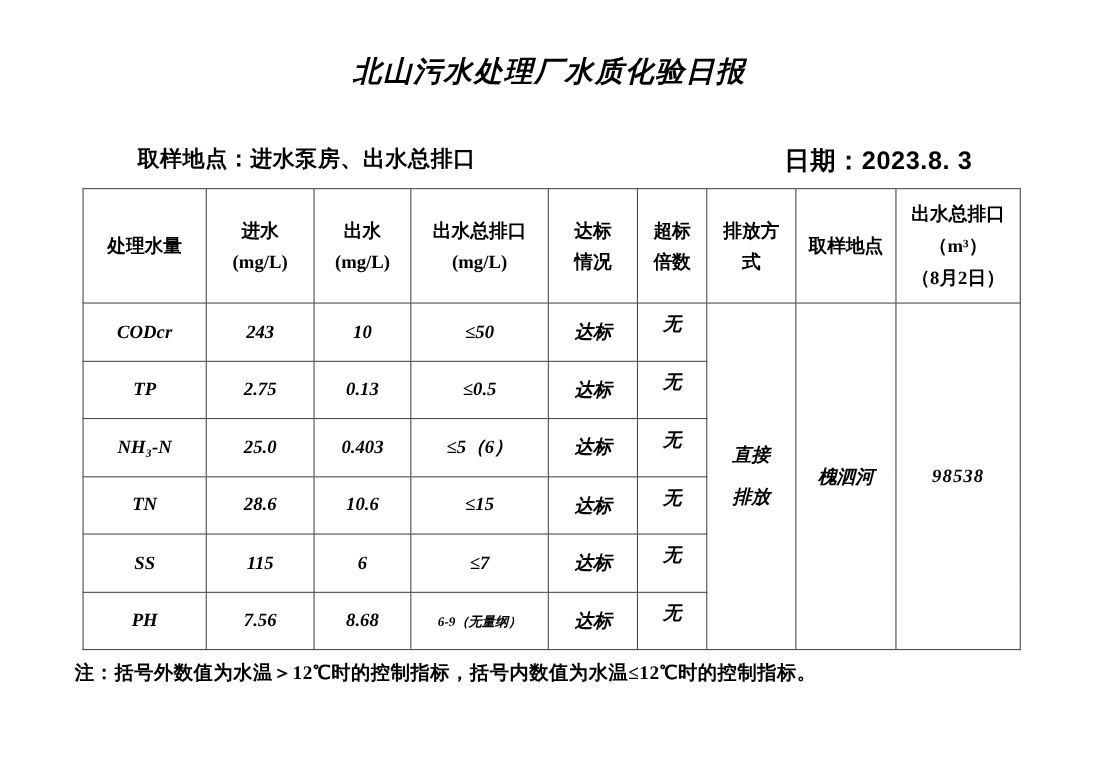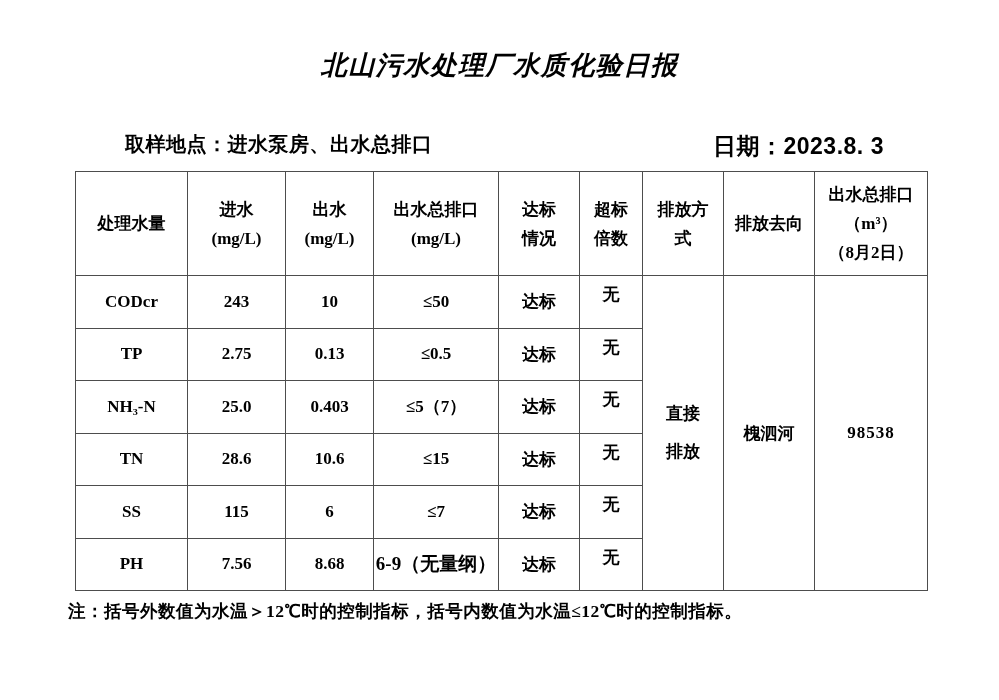--- a/index.html
+++ b/index.html
@@ -66,27 +66,28 @@
   }
   tr.header-row th {
     height: 103px;
     font-weight: bold;
   }
   tr.header-row th div {
     line-height: 29px;
   }
   tr.data-row {
     height: 52.5px;
+    font-style: italic;
   }
   td.exceed-cell span {
     position: relative;
     top: -7px;
   }
   td.small-limit span {
-    font-size: 19px;
+    font-size: 12px;
     margin-top: 46px;
   }
   td.mode-cell div {
     line-height: 38px;
   }
   td.volume-cell {
     font-size: 28px;
     font-weight: normal;
     letter-spacing: 1px;
   }
@@ -147,21 +148,21 @@
         </th>
         <th>
           <div>超标</div>
           <div>倍数</div>
         </th>
         <th>
           <div>排放方</div>
           <div>式</div>
         </th>
         <th>
-          <div>排放去向</div>
+          <div>取样地点</div>
         </th>
         <th>
           <div>出水总排口</div>
           <div>（m³）</div>
           <div>（8月2日）</div>
         </th>
       </tr>
   </thead>
   <tbody id="table-body">
       <tr class="data-row">
@@ -183,21 +184,21 @@
         <td><span>2.75</span></td>
         <td><span>0.13</span></td>
         <td><span>≤0.5</span></td>
         <td><span>达标</span></td>
         <td class="exceed-cell"><span>无</span></td>
       </tr>
       <tr class="data-row">
         <td><span>NH₃-N</span></td>
         <td><span>25.0</span></td>
         <td><span>0.403</span></td>
-        <td><span>≤5（7）</span></td>
+        <td><span>≤5（6）</span></td>
         <td><span>达标</span></td>
         <td class="exceed-cell"><span>无</span></td>
       </tr>
       <tr class="data-row">
         <td><span>TN</span></td>
         <td><span>28.6</span></td>
         <td><span>10.6</span></td>
         <td><span>≤15</span></td>
         <td><span>达标</span></td>
         <td class="exceed-cell"><span>无</span></td>

